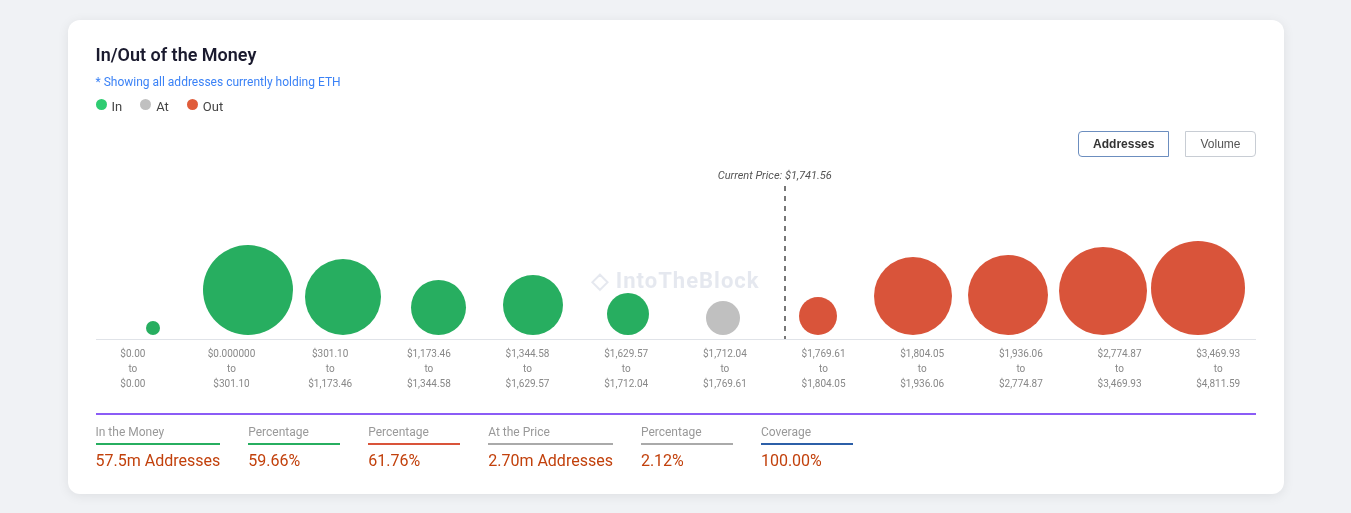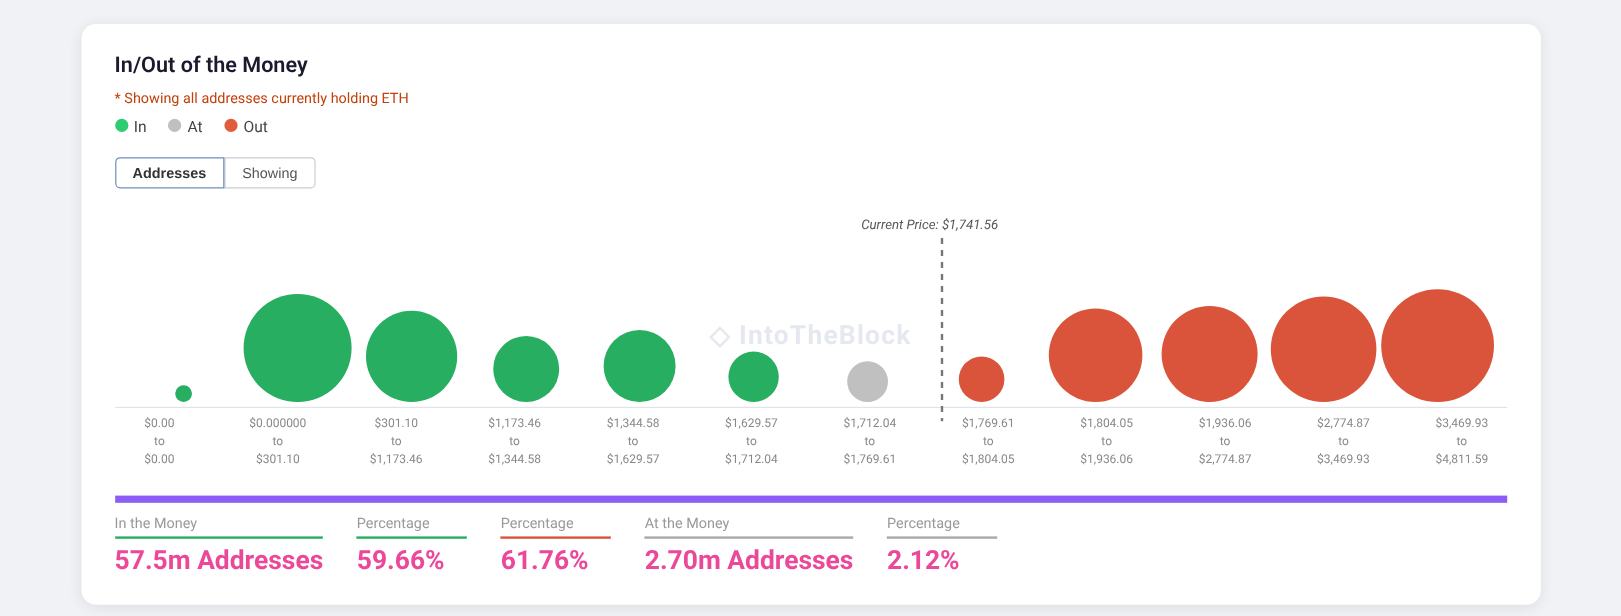--- a/index.html
+++ b/index.html
@@ -20,21 +20,21 @@
       box-shadow: 0 2px 12px rgba(0,0,0,0.08);
     }
     .card-title {
       font-size: 18px;
       font-weight: 600;
       color: #1a1a2e;
       margin-bottom: 10px;
     }
     .subtitle {
       font-size: 12px;
-      color: #c2410c;
+      color: #3b82f6;
       margin-bottom: 10px;
     }
     .legend {
       display: flex;
       gap: 18px;
       align-items: center;
       margin-bottom: 14px;
       font-size: 13px;
       color: #444;
     }
@@ -46,21 +46,22 @@
       width: 11px;
       height: 11px;
       border-radius: 50%;
     }
     .legend-dot.green { background: #2ecc71; }
     .legend-dot.gray { background: #c0c0c0; }
     .legend-dot.red { background: #e05c3a; }
 
     .toggle-buttons {
       display: flex;
-      gap: 0;
+      justify-content: flex-end;
+      gap: 16px;
       margin-bottom: 8px;
       margin-top: 17px;
     }
     .toggle-btn {
       padding: 5px 14px;
       font-size: 12px;
       border: 1px solid #c8cdd4;
       background: #fff;
       cursor: pointer;
       color: #555;
@@ -136,21 +137,21 @@
       white-space: nowrap;
     }
 
     
     .stats-row {
       display: flex;
       align-items: flex-start;
       gap: 0;
       margin-top: 18px;
       padding-top: 10px;
-      border-top: 6px solid #8b5cf6;
+      border-top: 2px solid #8b5cf6;
     }
     .stat-block {
       display: flex;
       flex-direction: column;
       min-width: 120px;
       padding-right: 28px;
     }
     .stat-label {
       font-size: 12px;
       color: #999;
@@ -159,23 +160,23 @@
     .stat-underline {
       height: 2px;
       width: 100%;
       margin-bottom: 6px;
     }
     .stat-underline.green { background: #27ae60; }
     .stat-underline.red { background: #d9543a; }
     .stat-underline.gray { background: #aaa; }
     .stat-underline.blue { background: #2c5fa8; }
     .stat-value {
-      font-size: 22px;
-      font-weight: 700;
-      color: #ec4899;
+      font-size: 16px;
+      font-weight: 400;
+      color: #c2410c;
     }
   </style>
 </head>
 <body>
 
 <div class="card">
   <div class="card-title">In/Out of the Money</div>
   <div class="subtitle">* Showing all addresses currently holding ETH</div>
 
   <div class="legend">
@@ -188,29 +189,29 @@
       <span>At</span>
     </div>
     <div class="legend-item">
       <span class="legend-dot red"></span>
       <span>Out</span>
     </div>
   </div>
 
   <div class="toggle-buttons">
     <button class="toggle-btn active">Addresses</button>
-    <button class="toggle-btn">Showing</button>
+    <button class="toggle-btn">Volume</button>
   </div>
 
   <div class="chart-area">
     <div class="watermark">
       ◇ IntoTheBlock
     </div>
 
-    <div style="position:absolute; top:16px; left:0; width:100%; height:170px; pointer-events:none; z-index:2;">
+    <div style="position:absolute; top:4px; left:0; width:100%; height:170px; pointer-events:none; z-index:2;">
 
       <div style="position:absolute; left:54.5%; top:0; height:100%; display:flex; flex-direction:column; align-items:center;">
         <div style="font-size:11px; color:#555; font-style:italic; white-space:nowrap; margin-bottom:4px; transform:translateX(-10px);">Current Price: $1,741.56</div>
         <div style="width:2px; flex:1; background:repeating-linear-gradient(to bottom, #777 0px, #777 5px, transparent 5px, transparent 10px);"></div>
       </div>
     </div>
 
     <div class="bubbles-row" id="bubbles-row">
     <div class="bubble-col">
           <div class="bubble" style="background: rgb(39, 174, 96); width: 14px; height: 14px; border-radius: 50%;"></div>
@@ -276,23 +277,28 @@
         <div class="stat-label">Percentage</div>
         <div class="stat-underline green"></div>
         <div class="stat-value">59.66%</div>
       </div>
       <div class="stat-block">
         <div class="stat-label">Percentage</div>
         <div class="stat-underline red"></div>
         <div class="stat-value">61.76%</div>
       </div>
       <div class="stat-block">
-        <div class="stat-label">At the Money</div>
+        <div class="stat-label">At the Price</div>
         <div class="stat-underline gray"></div>
         <div class="stat-value">2.70m Addresses</div>
       </div>
       <div class="stat-block">
         <div class="stat-label">Percentage</div>
         <div class="stat-underline gray"></div>
         <div class="stat-value">2.12%</div>
       </div>
+      <div class="stat-block">
+        <div class="stat-label">Coverage</div>
+        <div class="stat-underline blue"></div>
+        <div class="stat-value">100.00%</div>
+      </div>
     </div>
 </div>
 
 </body></html>

